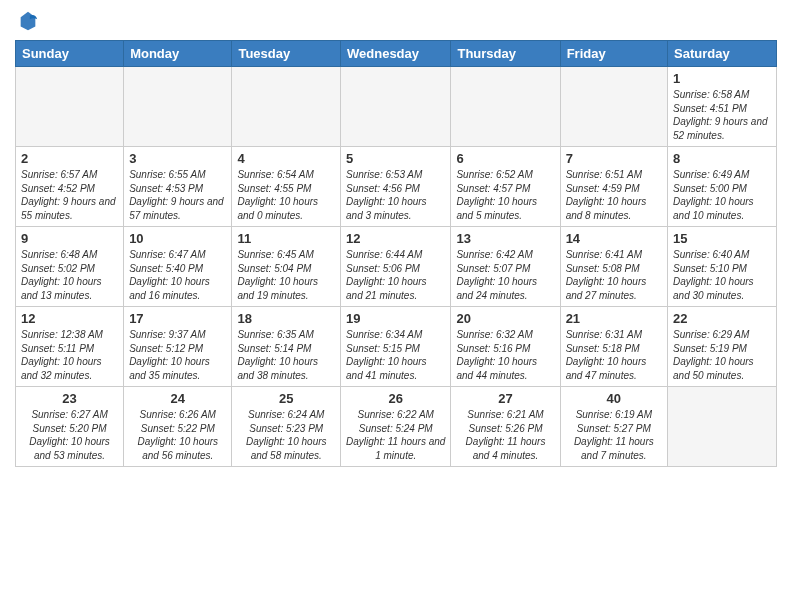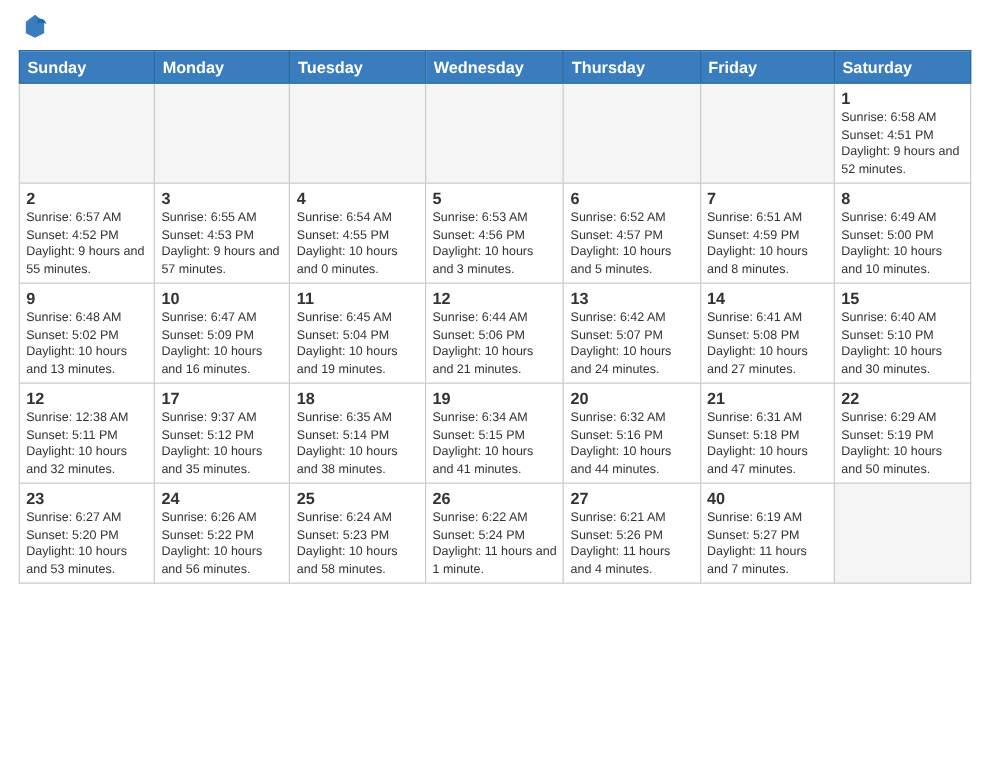--- a/index.html
+++ b/index.html
@@ -39,23 +39,23 @@
       color: #333;
       width: 113px;
       height: 80px;
       background: #fff;
     }
     
     .calendar td.empty { background: #f5f5f5; }
     
     .day-number { font-size: 13px; font-weight: bold; color: #333; display: block; margin-bottom: 2px; }
     
-    .day-info { font-size: 10px; line-height: 1.35; color: #333; }
-    
-    .calendar tr:last-child td { height: 75px; }
+    .day-info { font-size: 10px; line-height: 1.35; color: #333; font-style: italic; }
+    
+    .calendar tr:last-child td { height: 75px; text-align: center; }
   </style>
 </head>
 <body>
 
 <div class="page">
   <div class="header">
     <div class="logo">
       <div class="logo-text">
         <span class="logo-general"></span>
         <svg class="logo-icon" viewBox="0 0 24 24" fill="#1a6bb5">
@@ -146,21 +146,21 @@
         <tr>
           <td>
             <span class="day-number">9</span>
             <div class="day-info">Sunrise: 6:48 AM
 Sunset: 5:02 PM
 Daylight: 10 hours and 13 minutes.</div>
           </td>
           <td>
             <span class="day-number">10</span>
             <div class="day-info">Sunrise: 6:47 AM
-Sunset: 5:09 PM
+Sunset: 5:40 PM
 Daylight: 10 hours and 16 minutes.</div>
           </td>
           <td>
             <span class="day-number">11</span>
             <div class="day-info">Sunrise: 6:45 AM
 Sunset: 5:04 PM
 Daylight: 10 hours and 19 minutes.</div>
           </td>
           <td>
             <span class="day-number">12</span>

